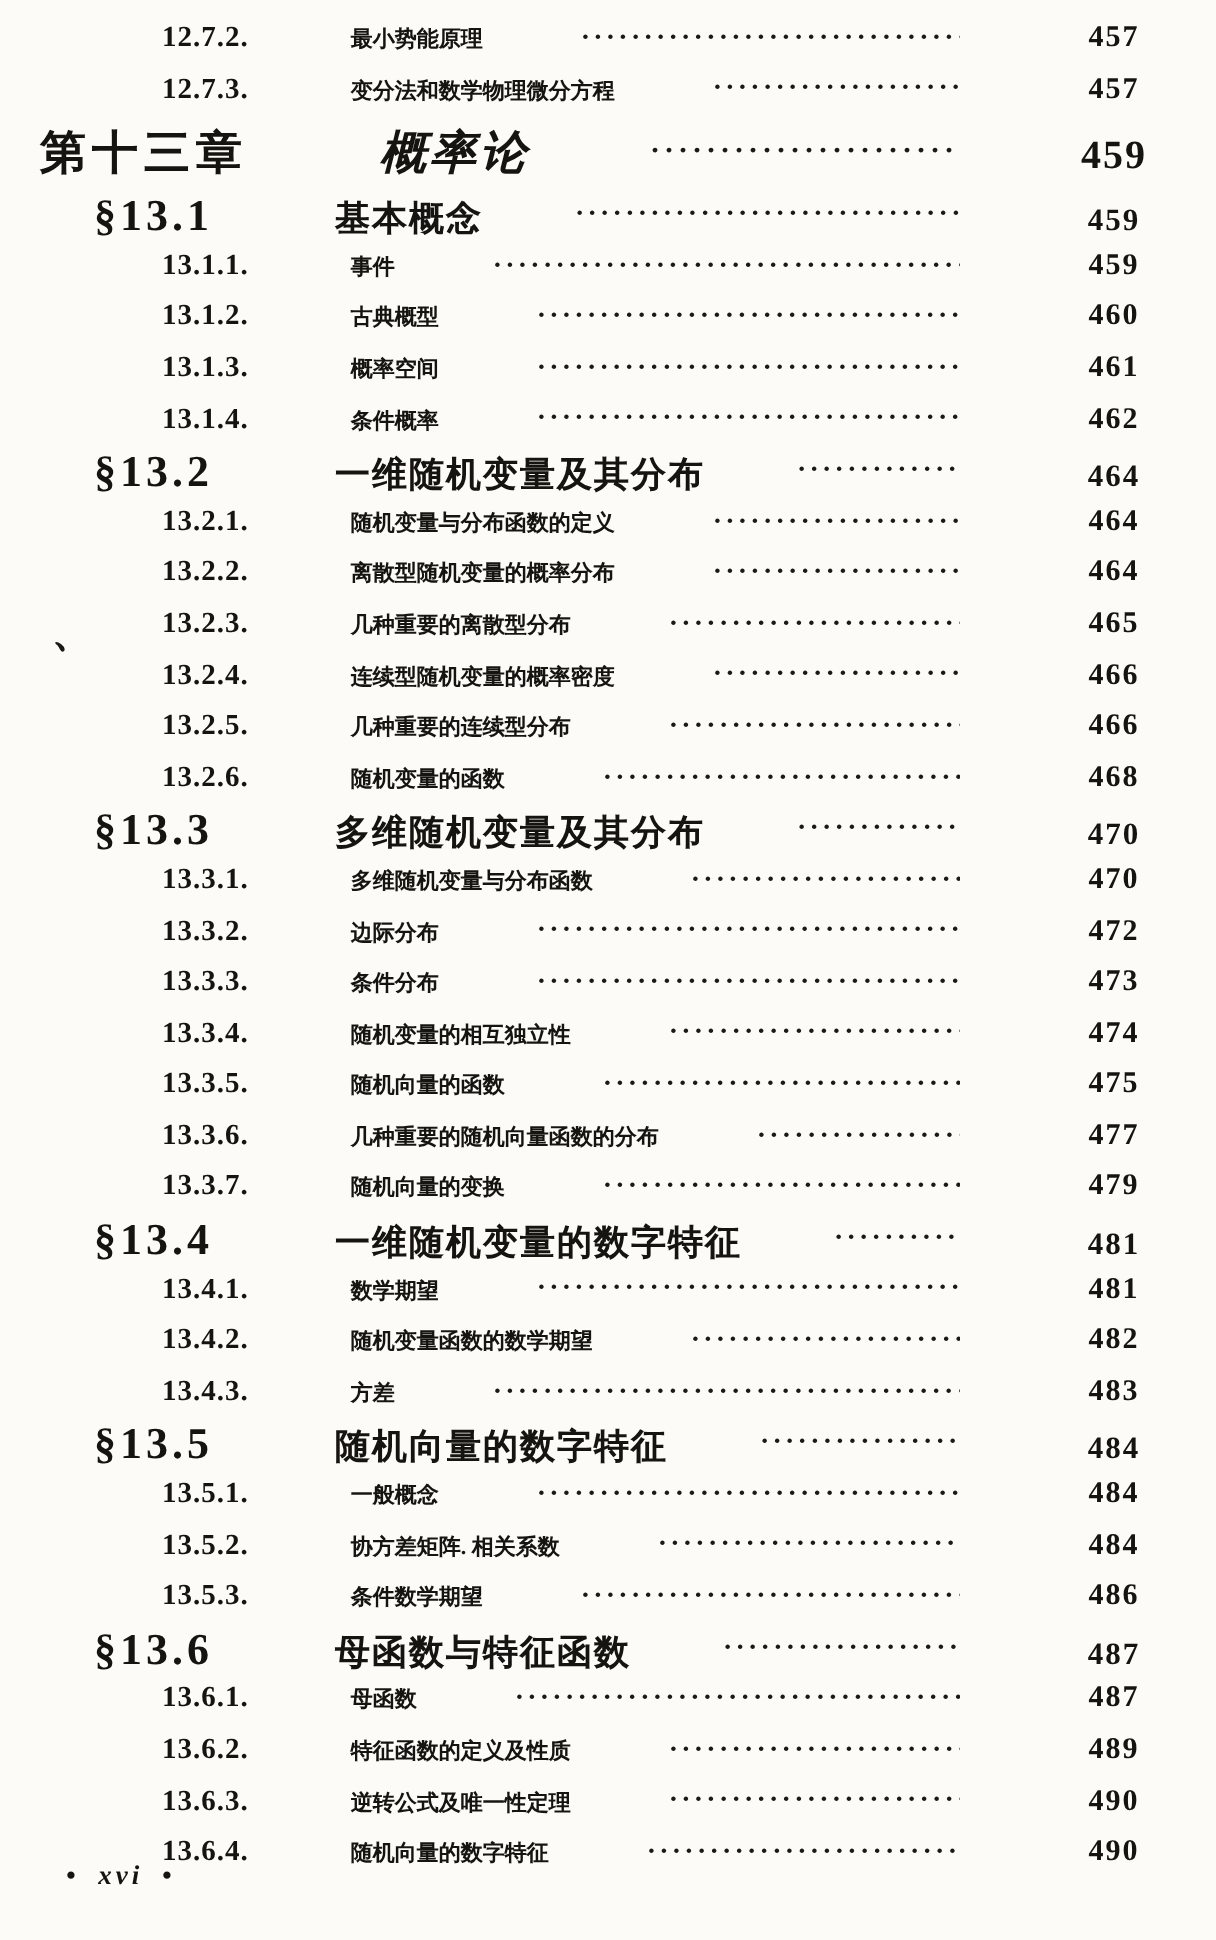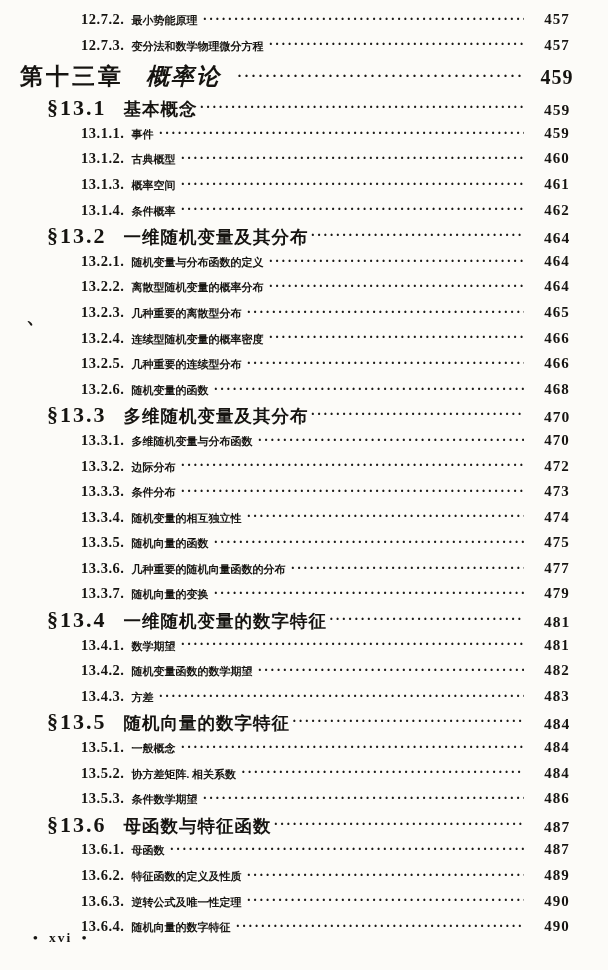--- a/index.html
+++ b/index.html
@@ -7,21 +7,21 @@
     width:608px;height:970px;overflow:hidden;position:relative;
     background:#fcfbf8;color:#161411;
     font-family:"Liberation Serif","DejaVu Serif",serif;
   }
   .toc{
     box-sizing:border-box;
     padding:7px 28px 0 0;
   }
   .row{
     display:flex;align-items:baseline;white-space:nowrap;
-    height:25.6px;line-height:25.6px;
+    height:25.6px;line-height:25.6px;gap:44px;
   }
   .row.chapter{height:37px;line-height:37px;}
   
   .row.sub{padding-left:81px;}
   .row.section{padding-left:47px;}
   .row.chapter{padding-left:20px;}
   
   .num{flex:none;font-weight:700;letter-spacing:.5px;}
   .sub .num{font-size:14.5px;}
   .section .num{font-size:22px;letter-spacing:2px;}
@@ -47,20 +47,21 @@
   
   .margin-mark{
     position:absolute;left:26px;top:303px;
     font-size:20px;font-weight:700;color:#1b1916;
   }
   
   .footer{
     position:absolute;left:33px;top:930px;
     font-size:13.5px;font-weight:700;letter-spacing:2px;word-spacing:4px;
     font-family:"Liberation Serif","DejaVu Serif",serif;
+    font-style:italic;
   }
 </style>
 </head>
 <body>
 
 <div class="toc">
   <div class="row sub">
     <span class="num">12.7.2.</span>
     <span class="title">最小势能原理</span>
     <span class="leader">························································································································</span>

